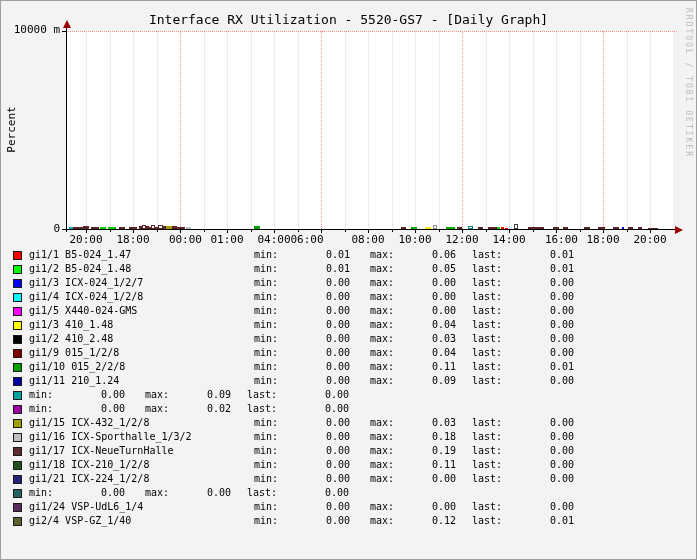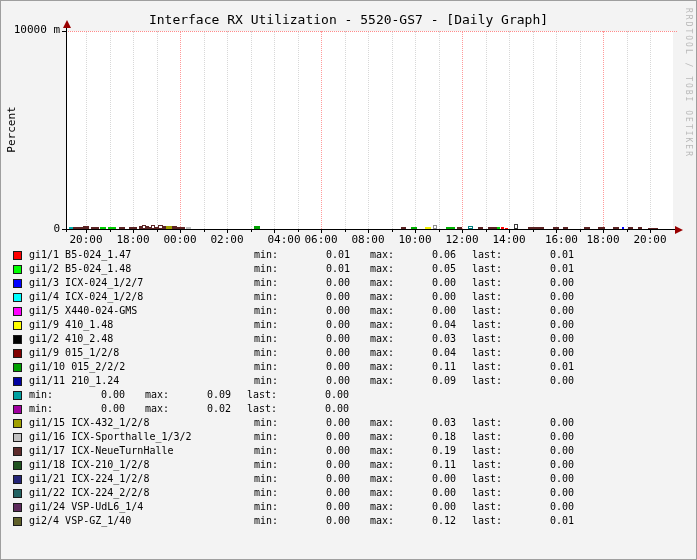--- a/index.html
+++ b/index.html
@@ -123,52 +123,52 @@
   <div class="xarrow"></div>
 
   <div class="ylab" style="left:1px;top:23px;">10000 m</div>
   <div class="ylab" style="left:1px;top:222px;">0</div>
   <div class="ytick" style="top:30px;"></div>
   <div class="ytick" style="top:228px;"></div>
 
   <div>
       <span class="xlab" style="left: 63px;">20:00</span>
       <span class="xlab" style="left: 110px;">18:00</span>
-      <span class="xlab" style="left: 157px;">00:00</span>
-      <span class="xlab" style="left: 204px;">02:00</span>
-      <span class="xlab" style="left: 251px; margin-left: 10px;">04:00</span>
-      <span class="xlab" style="left: 298px;">06:00</span>
+      <span class="xlab" style="left: 157px; text-align: right;">00:00</span>
+      <span class="xlab" style="left: 204px;">01:00</span>
+      <span class="xlab" style="left: 251px;">04:00</span>
+      <span class="xlab" style="left: 284px;">06:00</span>
       <span class="xlab" style="left: 345px;">08:00</span>
       <span class="xlab" style="left: 392px;">10:00</span>
       <span class="xlab" style="left: 439px;">12:00</span>
       <span class="xlab" style="left: 486px;">14:00</span>
       <span class="xlab" style="left: 533px; text-align: right;">16:00</span>
       <span class="xlab" style="left: 580px;">18:00</span>
       <span class="xlab" style="left: 627px;">20:00</span>
     </div>
 
   <div class="legend">
       <div class="lrow"><span class="sw" style="background: rgb(255, 0, 0);"></span><span class="lname">gi1/1 B5-024_1.47</span><span class="ll">min:</span><span class="lv">0.01</span><span class="ll w2">max:</span><span class="lv">0.06</span><span class="ll w3">last:</span><span class="lv">0.01</span></div>
       <div class="lrow"><span class="sw" style="background: rgb(0, 255, 0);"></span><span class="lname">gi1/2 B5-024_1.48</span><span class="ll">min:</span><span class="lv">0.01</span><span class="ll w2">max:</span><span class="lv">0.05</span><span class="ll w3">last:</span><span class="lv">0.01</span></div>
       <div class="lrow"><span class="sw" style="background: rgb(0, 0, 255);"></span><span class="lname">gi1/3 ICX-024_1/2/7</span><span class="ll">min:</span><span class="lv">0.00</span><span class="ll w2">max:</span><span class="lv">0.00</span><span class="ll w3">last:</span><span class="lv">0.00</span></div>
       <div class="lrow"><span class="sw" style="background: rgb(0, 255, 255);"></span><span class="lname">gi1/4 ICX-024_1/2/8</span><span class="ll">min:</span><span class="lv">0.00</span><span class="ll w2">max:</span><span class="lv">0.00</span><span class="ll w3">last:</span><span class="lv">0.00</span></div>
       <div class="lrow"><span class="sw" style="background: rgb(255, 0, 255);"></span><span class="lname">gi1/5 X440-024-GMS</span><span class="ll">min:</span><span class="lv">0.00</span><span class="ll w2">max:</span><span class="lv">0.00</span><span class="ll w3">last:</span><span class="lv">0.00</span></div>
-      <div class="lrow"><span class="sw" style="background: rgb(255, 255, 0);"></span><span class="lname">gi1/9 410_1.48</span><span class="ll">min:</span><span class="lv">0.00</span><span class="ll w2">max:</span><span class="lv">0.04</span><span class="ll w3">last:</span><span class="lv">0.00</span></div>
+      <div class="lrow"><span class="sw" style="background: rgb(255, 255, 0);"></span><span class="lname">gi1/3 410_1.48</span><span class="ll">min:</span><span class="lv">0.00</span><span class="ll w2">max:</span><span class="lv">0.04</span><span class="ll w3">last:</span><span class="lv">0.00</span></div>
       <div class="lrow"><span class="sw" style="background: rgb(0, 0, 0);"></span><span class="lname">gi1/2 410_2.48</span><span class="ll">min:</span><span class="lv">0.00</span><span class="ll w2">max:</span><span class="lv">0.03</span><span class="ll w3">last:</span><span class="lv">0.00</span></div>
       <div class="lrow"><span class="sw" style="background: rgb(128, 0, 0);"></span><span class="lname">gi1/9 015_1/2/8</span><span class="ll">min:</span><span class="lv">0.00</span><span class="ll w2">max:</span><span class="lv">0.04</span><span class="ll w3">last:</span><span class="lv">0.00</span></div>
-      <div class="lrow"><span class="sw" style="background: rgb(0, 160, 0);"></span><span class="lname">gi1/10 015_2/2/2</span><span class="ll">min:</span><span class="lv">0.00</span><span class="ll w2">max:</span><span class="lv">0.11</span><span class="ll w3">last:</span><span class="lv">0.01</span></div>
+      <div class="lrow"><span class="sw" style="background: rgb(0, 160, 0);"></span><span class="lname">gi1/10 015_2/2/8</span><span class="ll">min:</span><span class="lv">0.00</span><span class="ll w2">max:</span><span class="lv">0.11</span><span class="ll w3">last:</span><span class="lv">0.01</span></div>
       <div class="lrow"><span class="sw" style="background: rgb(0, 0, 160);"></span><span class="lname">gi1/11 210_1.24</span><span class="ll">min:</span><span class="lv">0.00</span><span class="ll w2">max:</span><span class="lv">0.09</span><span class="ll w3">last:</span><span class="lv">0.00</span></div>
       <div class="lrow"><span class="sw" style="background: rgb(0, 160, 160);"></span><span class="ll">min:</span><span class="lv">0.00</span><span class="ll w2">max:</span><span class="lv">0.09</span><span class="ll w3">last:</span><span class="lv">0.00</span></div>
       <div class="lrow"><span class="sw" style="background: rgb(160, 0, 160);"></span><span class="ll">min:</span><span class="lv">0.00</span><span class="ll w2">max:</span><span class="lv">0.02</span><span class="ll w3">last:</span><span class="lv">0.00</span></div>
       <div class="lrow"><span class="sw" style="background: rgb(160, 160, 0);"></span><span class="lname">gi1/15 ICX-432_1/2/8</span><span class="ll">min:</span><span class="lv">0.00</span><span class="ll w2">max:</span><span class="lv">0.03</span><span class="ll w3">last:</span><span class="lv">0.00</span></div>
       <div class="lrow"><span class="sw" style="background: rgb(192, 192, 192);"></span><span class="lname">gi1/16 ICX-Sporthalle_1/3/2</span><span class="ll">min:</span><span class="lv">0.00</span><span class="ll w2">max:</span><span class="lv">0.18</span><span class="ll w3">last:</span><span class="lv">0.00</span></div>
       <div class="lrow"><span class="sw" style="background: rgb(92, 42, 42);"></span><span class="lname">gi1/17 ICX-NeueTurnHalle</span><span class="ll">min:</span><span class="lv">0.00</span><span class="ll w2">max:</span><span class="lv">0.19</span><span class="ll w3">last:</span><span class="lv">0.00</span></div>
       <div class="lrow"><span class="sw" style="background: rgb(31, 82, 31);"></span><span class="lname">gi1/18 ICX-210_1/2/8</span><span class="ll">min:</span><span class="lv">0.00</span><span class="ll w2">max:</span><span class="lv">0.11</span><span class="ll w3">last:</span><span class="lv">0.00</span></div>
       <div class="lrow"><span class="sw" style="background: rgb(37, 37, 120);"></span><span class="lname">gi1/21 ICX-224_1/2/8</span><span class="ll">min:</span><span class="lv">0.00</span><span class="ll w2">max:</span><span class="lv">0.00</span><span class="ll w3">last:</span><span class="lv">0.00</span></div>
-      <div class="lrow"><span class="sw" style="background: rgb(34, 98, 98);"></span><span class="lname">gi1/22 ICX-224_2/2/8</span><span class="ll">min:</span><span class="lv">0.00</span><span class="ll w2">max:</span><span class="lv">0.00</span><span class="ll w3">last:</span><span class="lv">0.00</span></div>
+      <div class="lrow"><span class="sw" style="background: rgb(34, 98, 98);"></span><span class="ll">min:</span><span class="lv">0.00</span><span class="ll w2">max:</span><span class="lv">0.00</span><span class="ll w3">last:</span><span class="lv">0.00</span></div>
       <div class="lrow"><span class="sw" style="background: rgb(92, 42, 92);"></span><span class="lname">gi1/24 VSP-UdL6_1/4</span><span class="ll">min:</span><span class="lv">0.00</span><span class="ll w2">max:</span><span class="lv">0.00</span><span class="ll w3">last:</span><span class="lv">0.00</span></div>
       <div class="lrow"><span class="sw" style="background: rgb(96, 96, 42);"></span><span class="lname">gi2/4 VSP-GZ_1/40</span><span class="ll">min:</span><span class="lv">0.00</span><span class="ll w2">max:</span><span class="lv">0.12</span><span class="ll w3">last:</span><span class="lv">0.01</span></div>
     </div>
 
 <div class="xtick" style="left: 85px; top: 229px; height: 3px;"></div>
     <div class="xtick" style="left: 109px; top: 229px; height: 2px;"></div>
     <div class="xtick" style="left: 132px; top: 229px; height: 3px;"></div>
     <div class="xtick" style="left: 156px; top: 229px; height: 2px;"></div>
     <div class="xtick" style="left: 179px; top: 229px; height: 3px;"></div>
     <div class="xtick" style="left: 203px; top: 229px; height: 2px;"></div>

